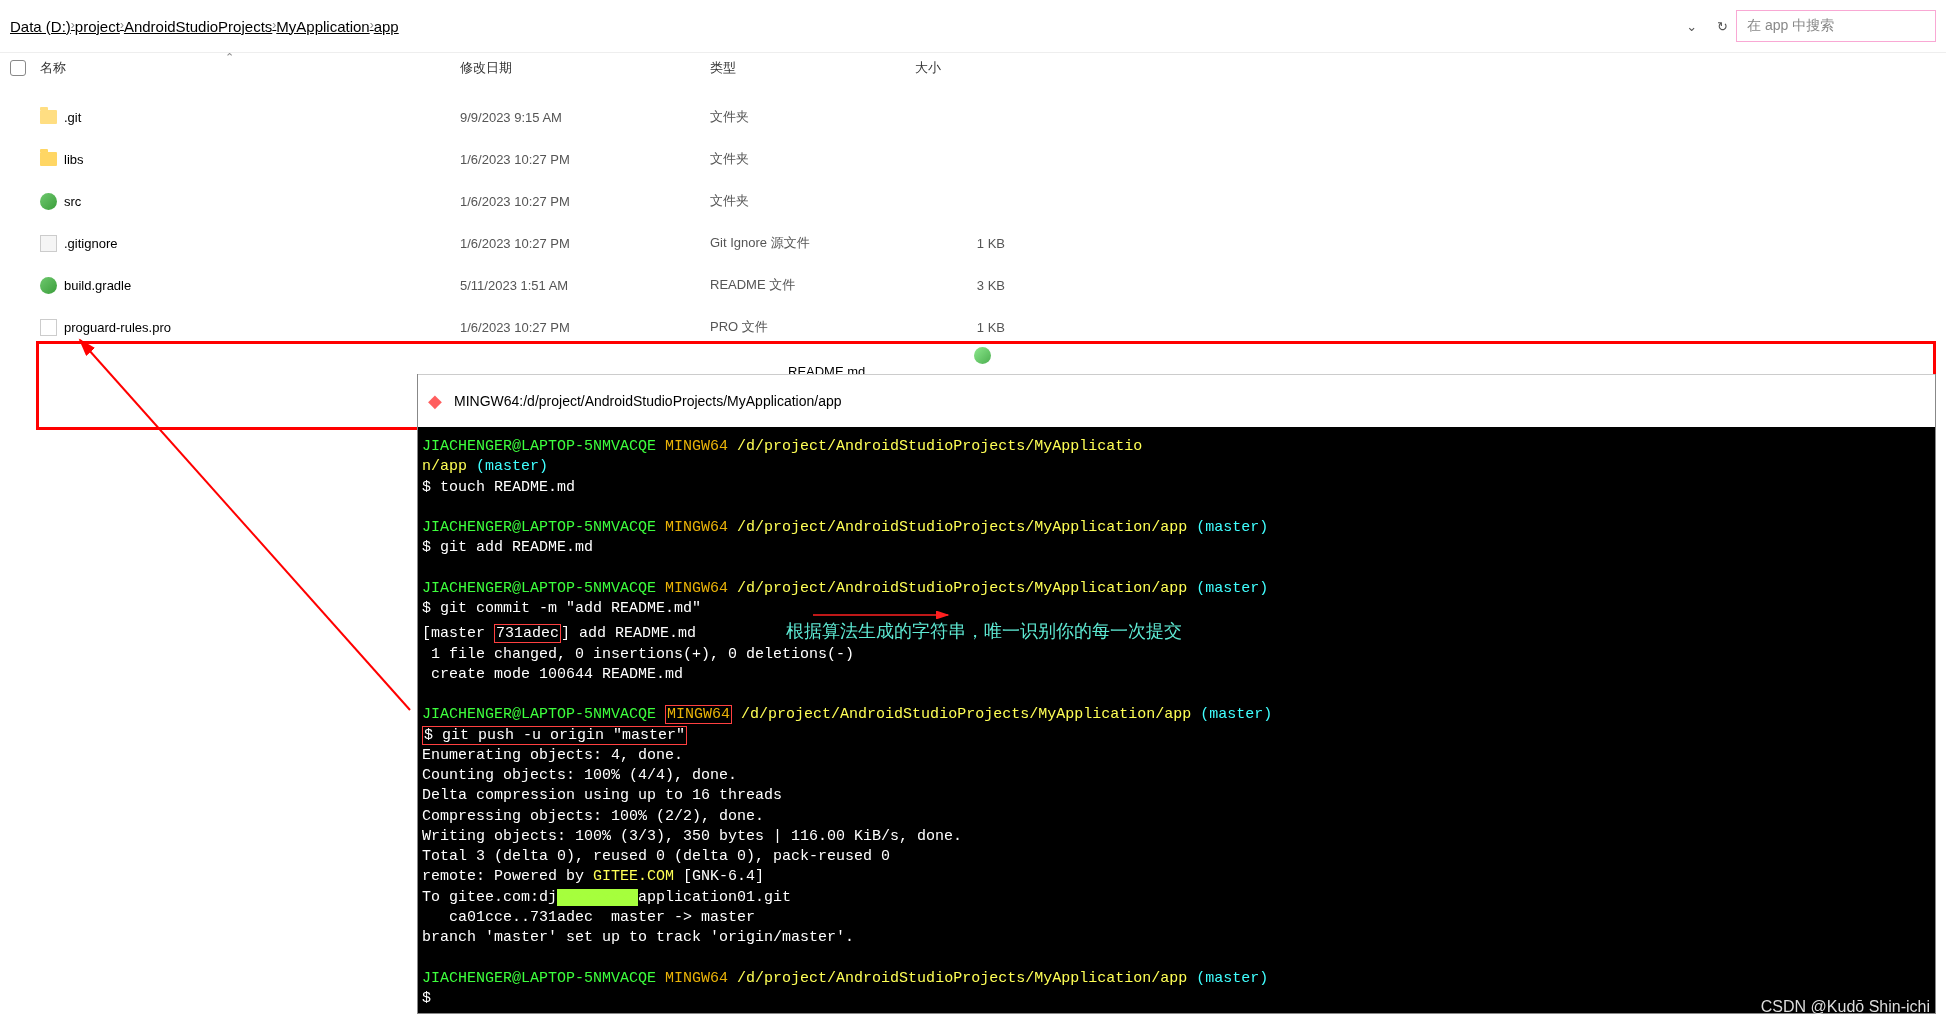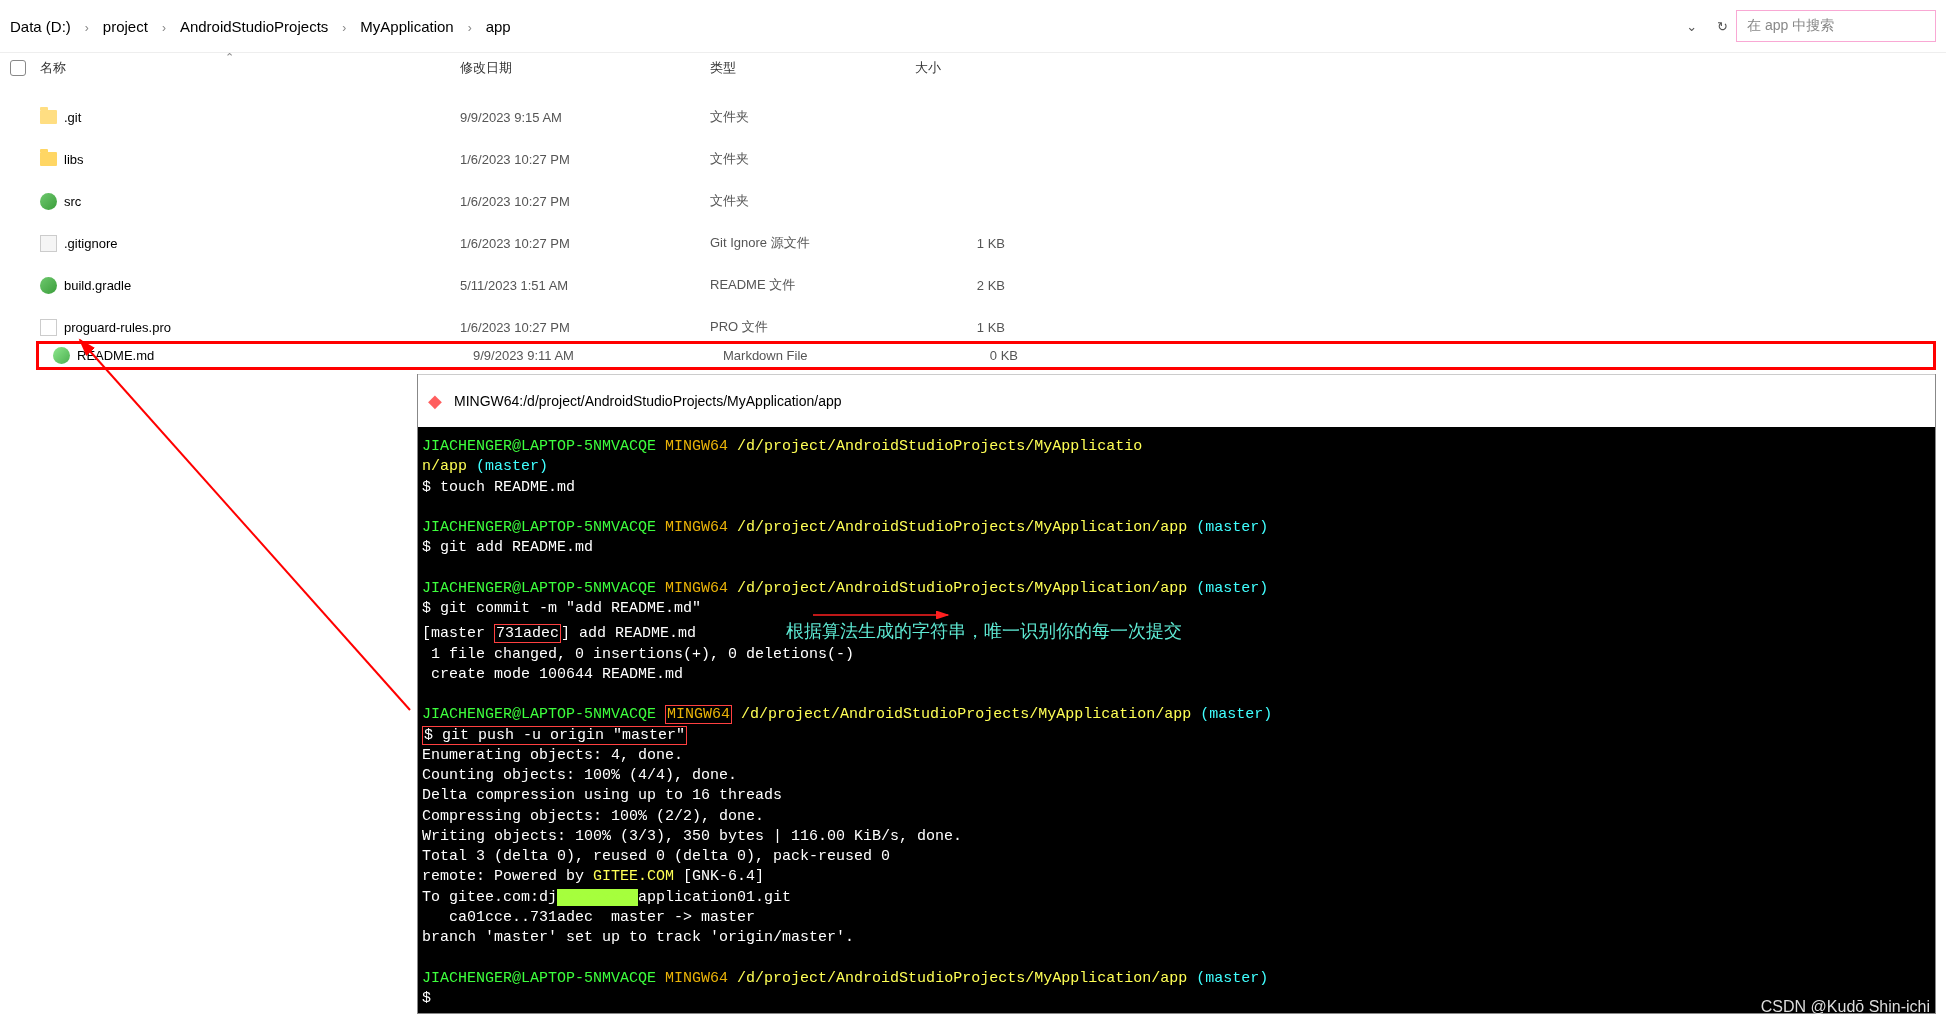--- a/index.html
+++ b/index.html
@@ -1,19 +1,19 @@
 <!DOCTYPE html>
 <html><head>
   <meta charset="utf-8">
   <style>
     * { margin: 0; padding: 0; box-sizing: border-box; }
     body { font-family: "Segoe UI", "Microsoft YaHei", sans-serif; font-size: 13px; background: #fff; position: relative; width: 1946px; height: 1024px; overflow: hidden; }
     
     .explorer-header { display: flex; align-items: center; padding: 10px 10px; border-bottom: 1px solid #eee; }
-    .breadcrumb { display: flex; align-items: flex-end; gap: 14px; flex: 1; font-size: 15px; }
+    .breadcrumb { display: flex; align-items: flex-start; gap: 0; flex: 1; font-size: 15px; text-decoration: underline; }
     .breadcrumb span { color: #000; }
     .breadcrumb .sep { color: #888; font-size: 12px; }
     .header-actions { display: flex; align-items: center; gap: 20px; margin-right: 8px; }
     .header-actions .icon { color: #555; cursor: pointer; }
     .search-box { border: 1px solid #f9a8d4; padding: 6px 10px; width: 200px; color: #888; font-size: 14px; }
     
     .column-headers { display: flex; align-items: center; padding: 6px 10px 10px 10px; color: #333; font-size: 13px; position: relative; }
     .column-headers .checkbox-col { width: 30px; }
     .column-headers .sort-indicator { position: absolute; left: 225px; top: -2px; color: #888; font-size: 11px; }
     .col-name { width: 420px; }
@@ -22,21 +22,21 @@
     .col-size { width: 100px; }
     
     .file-list { padding: 2px 0; }
     .file-row { display: flex; align-items: center; padding: 5px 10px; font-size: 13px; margin-top: 14px; }
     .file-row .checkbox-col { width: 30px; }
     .file-row .icon-col { width: 24px; display: flex; align-items: center; }
     .file-row .name-col { width: 396px; }
     .file-row .date-col { width: 250px; color: #555; }
     .file-row .type-col { width: 205px; color: #555; }
     .file-row .size-col { width: 100px; text-align: right; color: #555; padding-right: 10px; }
-    .file-row.highlighted { border: 3.5px solid #ff0000; margin: 0 10px 4px 36px; padding: 3px 0; }
+    .file-row.highlighted { border: 3.5px solid #ff0000; margin: 0 10px 4px 36px; padding: 3px 16px; flex-direction: column; }
     .file-row.highlighted .checkbox-col { width: 14px; }
     
     .folder-icon { width: 17px; height: 14px; background: #ffd664; border-radius: 1px; position: relative; }
     .folder-icon::before { content: ""; position: absolute; top: -3px; left: 0; width: 8px; height: 3px; background: #ffd664; border-radius: 1px 1px 0 0; }
     .folder-icon.hidden-folder { opacity: 0.8; }
     .src-icon { width: 17px; height: 17px; border-radius: 50%; background: linear-gradient(135deg, #6fc96f, #3a9d3a); }
     .gitignore-icon { width: 17px; height: 17px; background: #f5f5f5; border: 1px solid #ccc; display: flex; align-items: center; justify-content: center; font-size: 10px; color: #888; }
     .gradle-icon { width: 17px; height: 17px; border-radius: 50%; background: linear-gradient(135deg, #6fc96f, #3a9d3a); }
     .pro-icon { width: 17px; height: 17px; background: #fff; border: 1px solid #ccc; }
     .md-icon { width: 17px; height: 17px; border-radius: 50%; background: linear-gradient(135deg, #8de88d, #4caf50); }
@@ -138,21 +138,21 @@
       <div class="size-col">1 KB</div>
     </div>
     <div class="file-row">
       <div class="checkbox-col"></div>
       <div class="icon-col">
         <div class="gradle-icon"></div>
       </div>
       <div class="name-col">build.gradle</div>
       <div class="date-col">5/11/2023 1:51 AM</div>
       <div class="type-col">README 文件</div>
-      <div class="size-col">2 KB</div>
+      <div class="size-col">3 KB</div>
     </div>
     <div class="file-row">
       <div class="checkbox-col"></div>
       <div class="icon-col">
         <div class="pro-icon"></div>
       </div>
       <div class="name-col">proguard-rules.pro</div>
       <div class="date-col">1/6/2023 10:27 PM</div>
       <div class="type-col">PRO 文件</div>
       <div class="size-col">1 KB</div>

